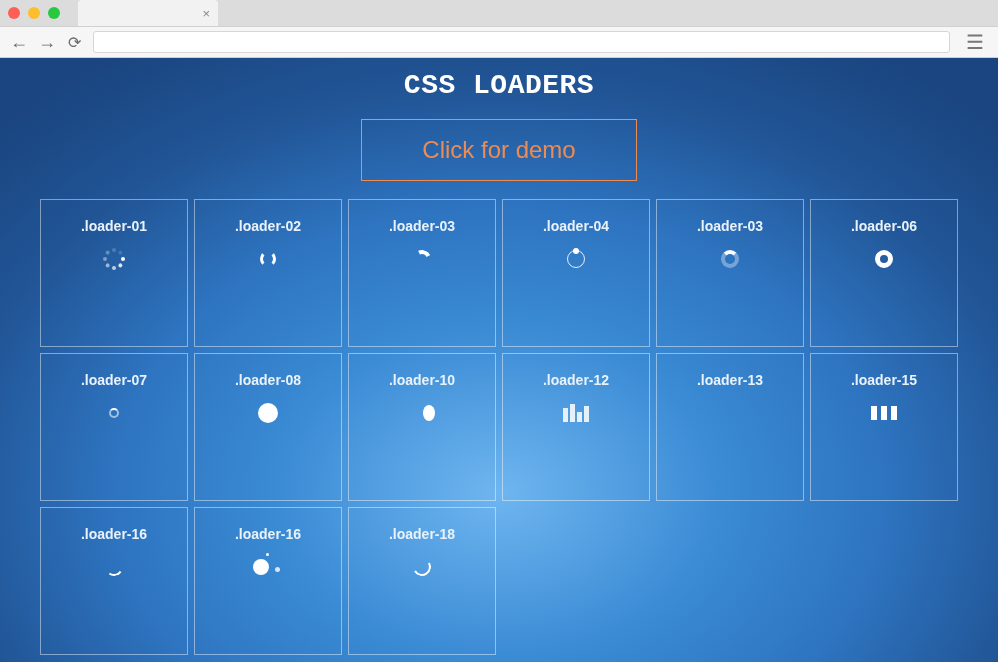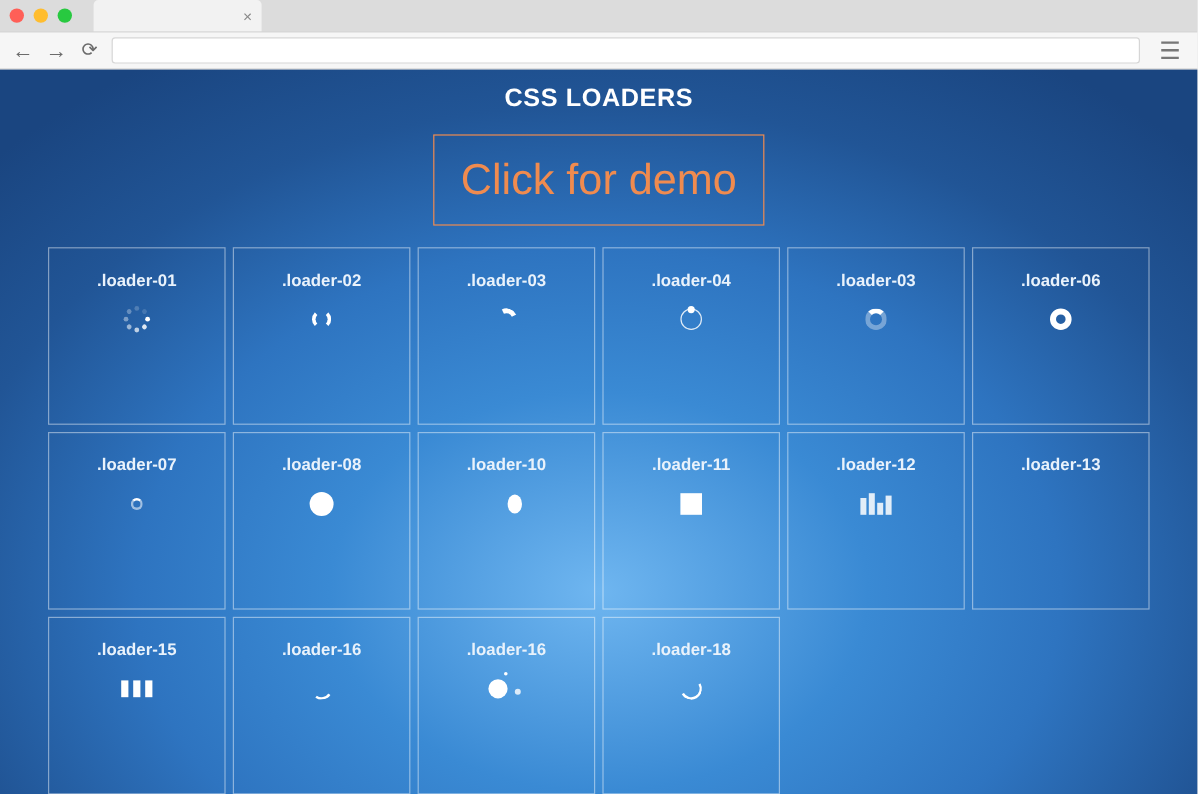--- a/index.html
+++ b/index.html
@@ -17,22 +17,22 @@
   .nav-arrows { display:flex; gap:10px; color:#6b6b6b; font-size:18px; }
   .nav-arrows span, .reload, .menu-btn { cursor:pointer; }
   .reload{ color:#6b6b6b; font-size:16px; }
   .url { flex:1; height:22px; background:#fff; border:1px solid #d6d6d6; border-radius:3px; }
   .menu-btn{ color:#777; font-size:20px; padding:0 4px;}
 
   
   .page { flex:1; position:relative; overflow:hidden;
     background: radial-gradient(ellipse 700px 520px at 50% 72%, #6fb6f0 0%, #3a8ad4 32%, #2e74c0 55%, #215596 78%, #1a4580 100%);
   }
-  .page-title { color:#fff; font-weight:700; text-align:center; margin-top:12px; font-size:21px; letter-spacing:.5px;}
-  .demo-btn { display:block; margin:18px auto 18px; width:276px; height:76px; border:1px solid #f08b4f; color:#f08b4f; background:transparent; font-size:36px; cursor:pointer;}
+  .page-title { color:#fff; font-weight:700; text-align:center; margin-top:12px; font-size:28px; letter-spacing:.5px;font-family:Liberation Mono, monospace;}
+  .demo-btn { display:block; margin:18px auto 18px; width:276px; height:62px; border:1px solid #f08b4f; color:#f08b4f; background:transparent; font-size:24px; cursor:pointer;}
 
   .grid { display:grid; grid-template-columns: repeat(6, 148px); grid-auto-rows:148px; gap:6px; justify-content:center; }
   .card { border:1px solid rgba(255,255,255,.45); display:flex; flex-direction:column; align-items:center; padding-top:18px; }
   .card-label { color:#e9f2fb; font-size:14px; font-weight:700; margin-bottom:12px;}
   .loader-cell { width:26px; height:26px; position:relative; display:flex; align-items:center; justify-content:center; }
 
   
   .l1 { position:relative; width:20px; height:20px; }
   .l1 i{ position:absolute; width:4px;height:4px;border-radius:50%;background:#fff; left:50%; top:50%; margin:-2px; }
   .l2 { width:16px;height:16px;border:3px solid transparent;border-left-color:#fff;border-right-color:#fff;border-radius:50%; }
@@ -158,26 +158,20 @@
           </div>
       </div>
 
       <div class="card">
         <div class="card-label">.loader-10</div>
         <div class="loader-cell">
             <div class="l10"></div>
           </div>
       </div>
 
-      <div class="card">
-        <div class="card-label">.loader-11</div>
-        <div class="loader-cell">
-            <div class="l11"></div>
-          </div>
-      </div>
 
       <div class="card">
         <div class="card-label">.loader-12</div>
         <div class="loader-cell">
           <div class="l12">
               <i style="height:14px"></i>
               <i style="height:18px"></i>
               <i style="height:10px"></i>
               <i style="height:16px"></i>
             </div>

